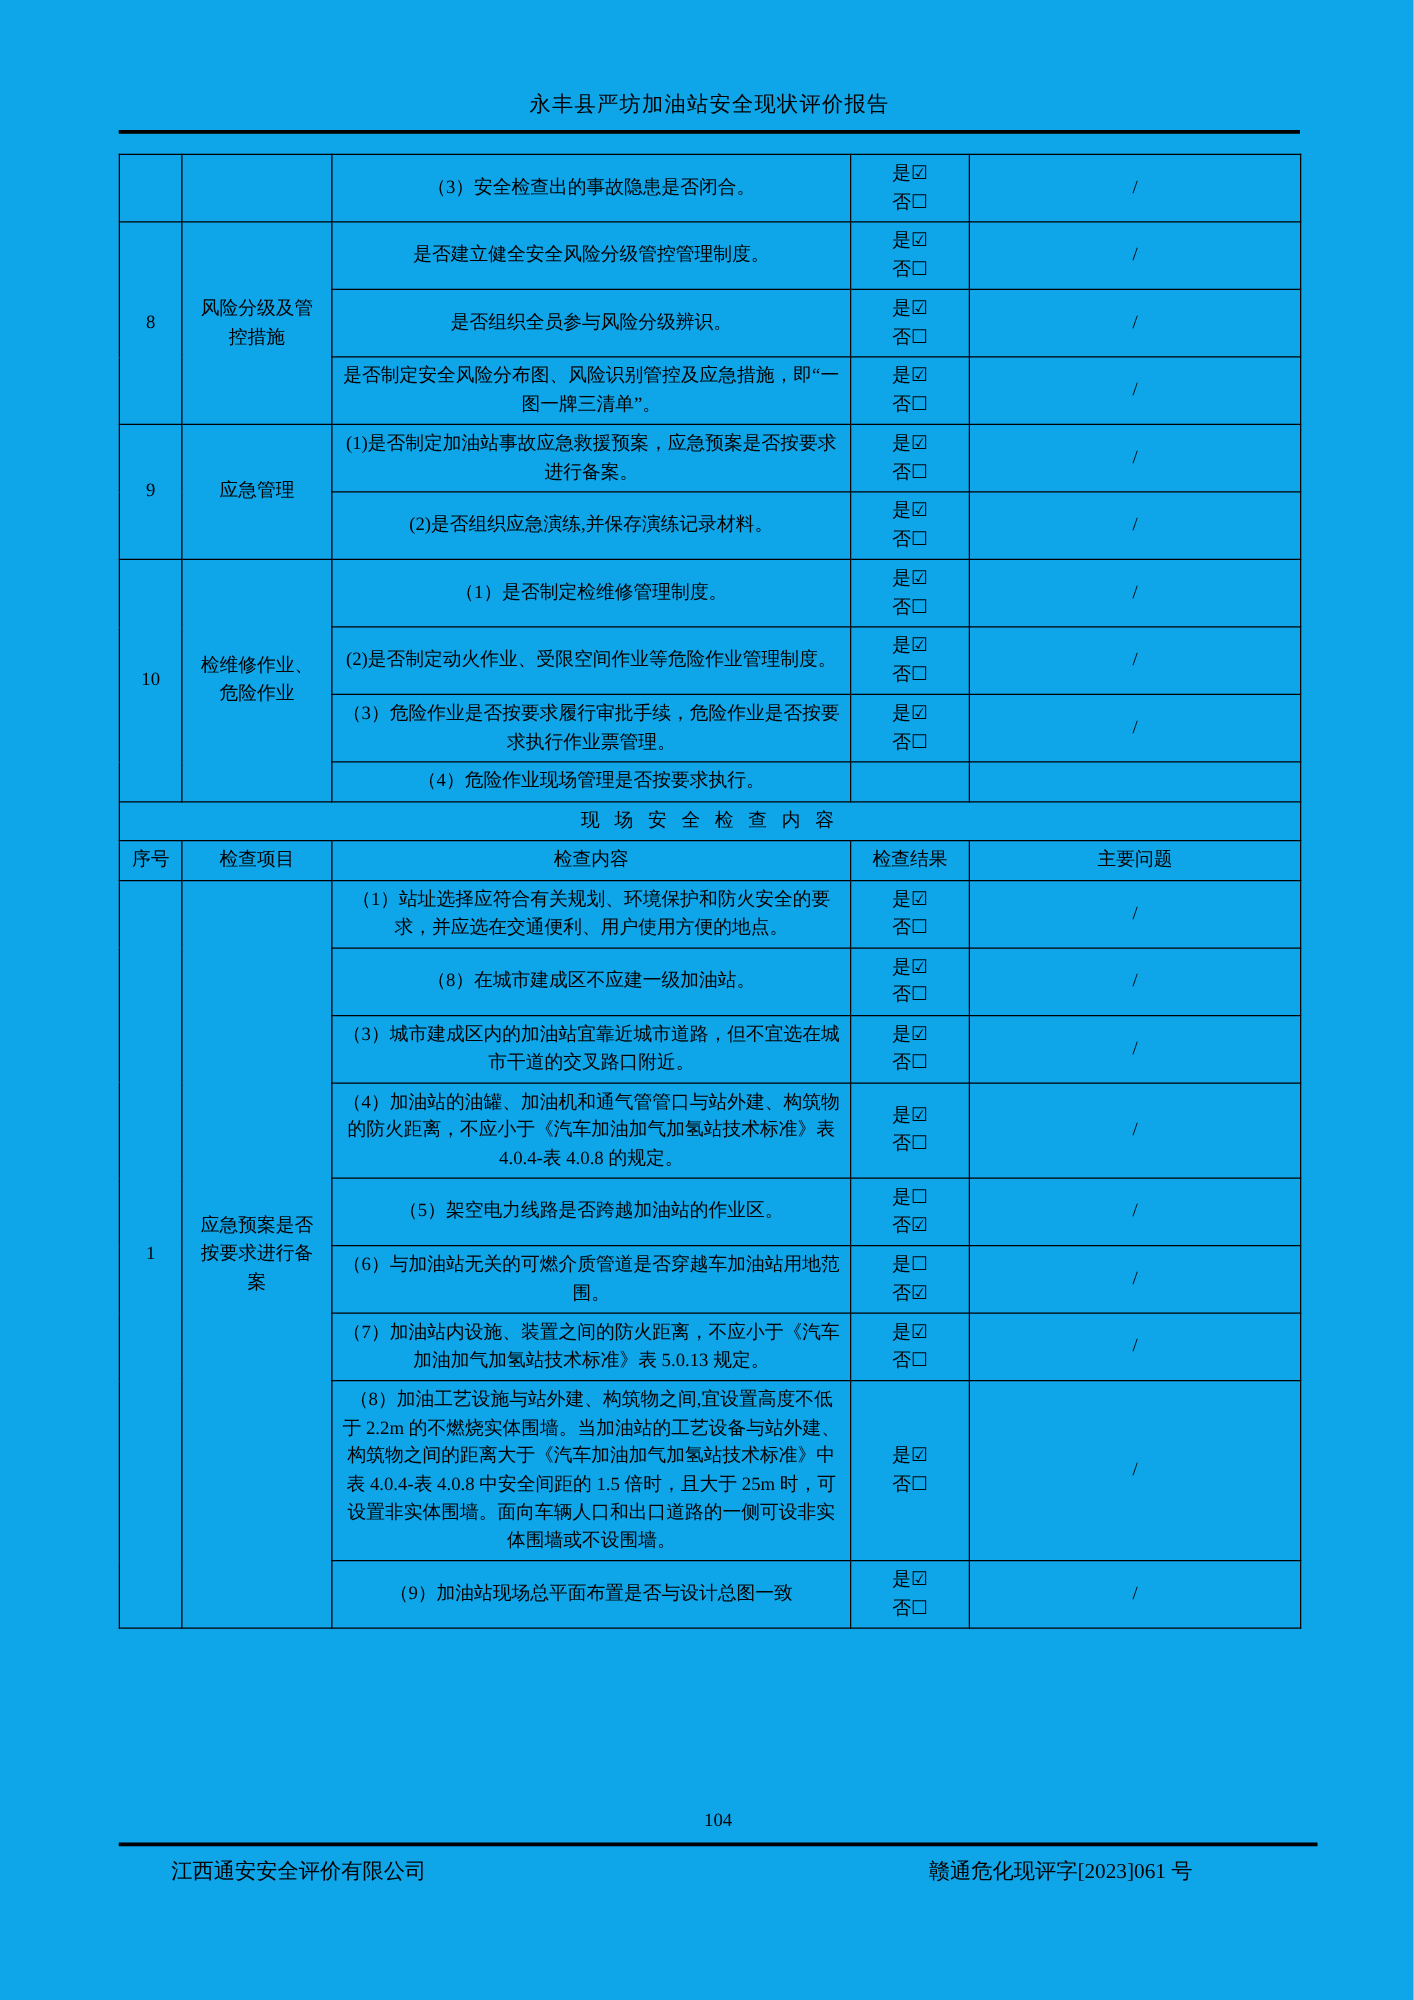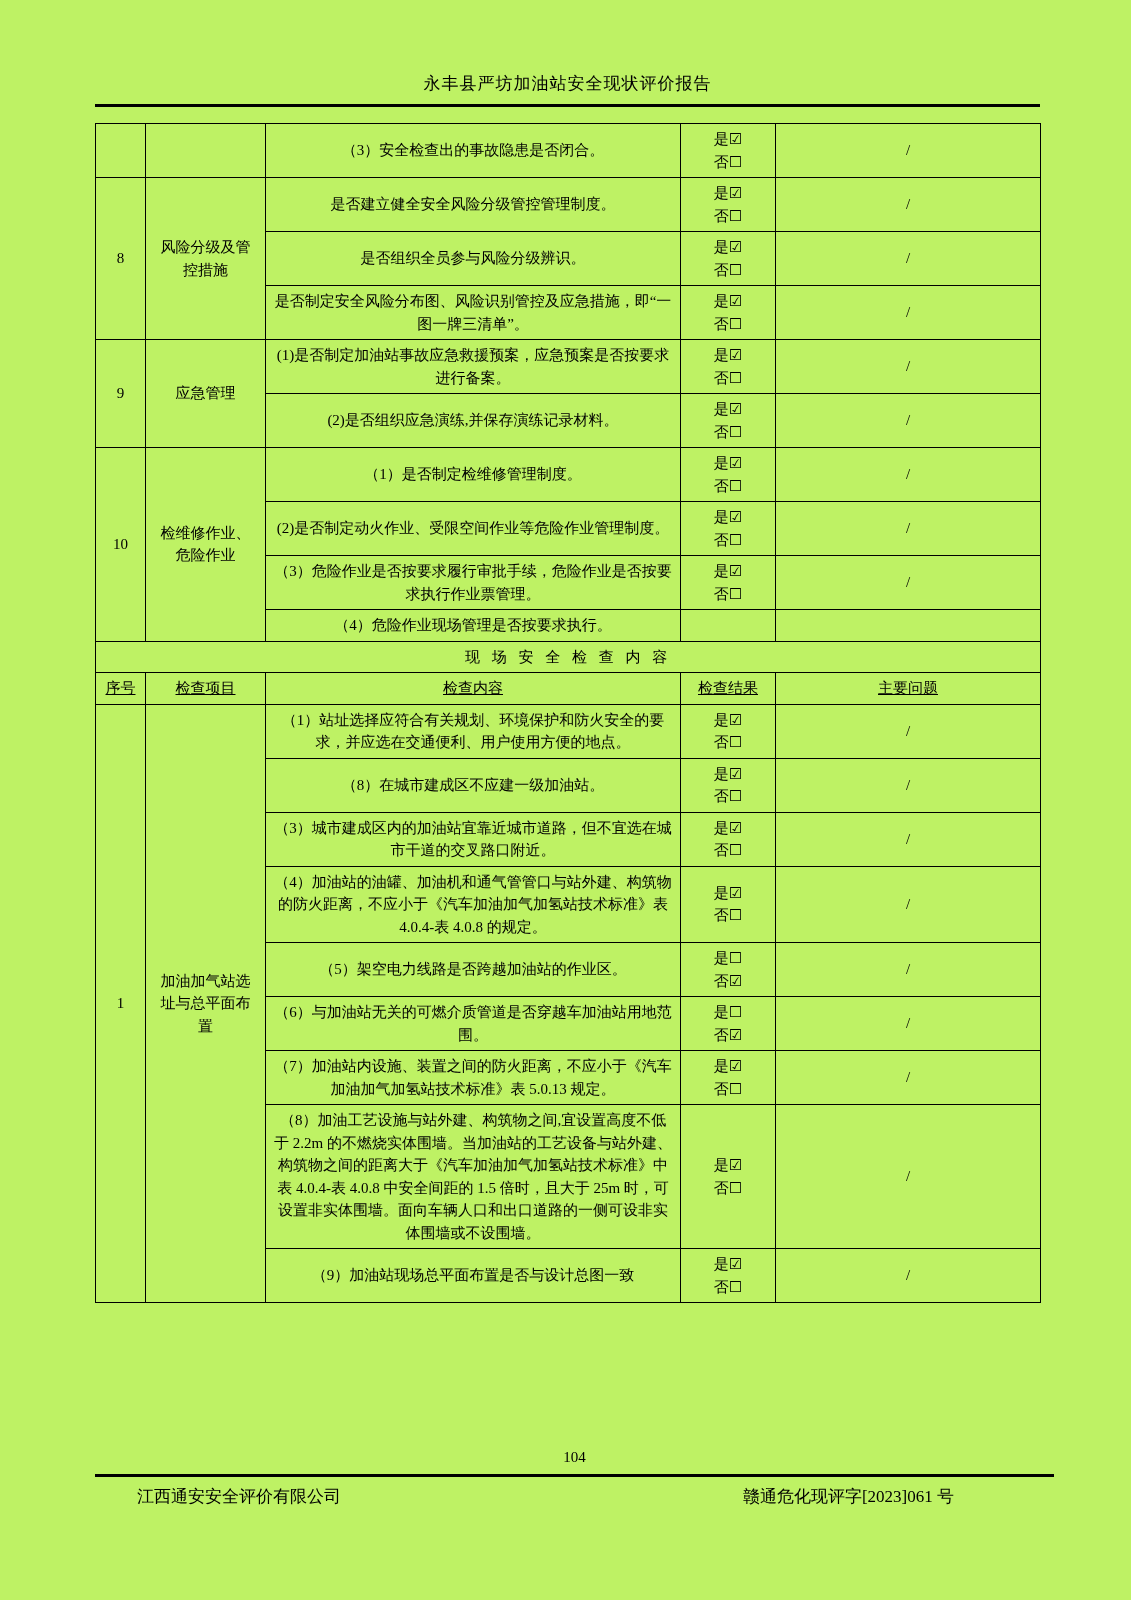--- a/index.html
+++ b/index.html
@@ -1,18 +1,18 @@
 <!DOCTYPE html>
 <html><head>
 <meta charset="utf-8">
 <style>
   * { box-sizing: border-box; }
   html,body { margin:0; padding:0; background:#ffffff; }
   .page {
-    width:1131px; height:1600px; background:#bef264; color:#000;
+    width:1131px; height:1600px; background:#0ea5e9; color:#000;
     position:relative; overflow:hidden;
     font-family:"Liberation Serif","DejaVu Serif",serif;
     padding:72px 91px 0 95px;
   }
   .doc-header {
     text-align:center; font-size:17px; letter-spacing:1px;
     padding-bottom:9px; border-bottom:3px solid #000; margin-bottom:16px;
   }
   table.report {
     border-collapse:collapse; table-layout:fixed; width:945px;
@@ -24,21 +24,21 @@
   }
   .c-no    { text-align:center; padding:4px 2px; }
   .c-item  { text-align:center; padding:4px 6px; }
   .c-content { text-align:center;font-family:Liberation Serif, serif; }
   .c-result  { text-align:center; padding:4px 2px; }
   .c-result div { white-space:nowrap; }
   .c-problem { text-align:center; }
   .section-cell {
     text-align:center; padding:4px 2px; letter-spacing:4px; font-size:15px;
   }
-  .head-row td { text-align:center;text-decoration:underline; }
+  .head-row td { text-align:center; }
   .short-row td { padding-top:2px; padding-bottom:2px; }
   .mark { font-size:15px; }
   .footer {
     position:absolute; left:95px; right:77px; bottom:92px;
   }
   .page-num { text-align:center; font-size:15px; margin-bottom:8px; }
   .footer-line { border-top:3px solid #000; margin-bottom:8px; }
   .footer-row { display:flex; justify-content:space-between; font-size:17px; padding-left:42px; padding-right:100px; }
 </style>
 </head>
@@ -157,21 +157,21 @@
       <tr class="head-row">
         <td class="c-no">序号</td>
         <td>检查项目</td>
         <td>检查内容</td>
         <td>检查结果</td>
         <td>主要问题</td>
       </tr>
 
       <tr>
         <td class="c-no" rowspan="9">1</td>
-        <td class="c-item" rowspan="9">加油加气站选址与总平面布置</td>
+        <td class="c-item" rowspan="9">应急预案是否按要求进行备案</td>
         <td class="c-content">（1）站址选择应符合有关规划、环境保护和防火安全的要求，并应选在交通便利、用户使用方便的地点。</td>
         <td class="c-result">
           <div class="mark">是☑</div>
           <div class="mark">否☐</div>
         </td>
         <td class="c-problem">/</td>
       </tr>
       <tr>
         <td class="c-content">（8）在城市建成区不应建一级加油站。</td>
         <td class="c-result">

